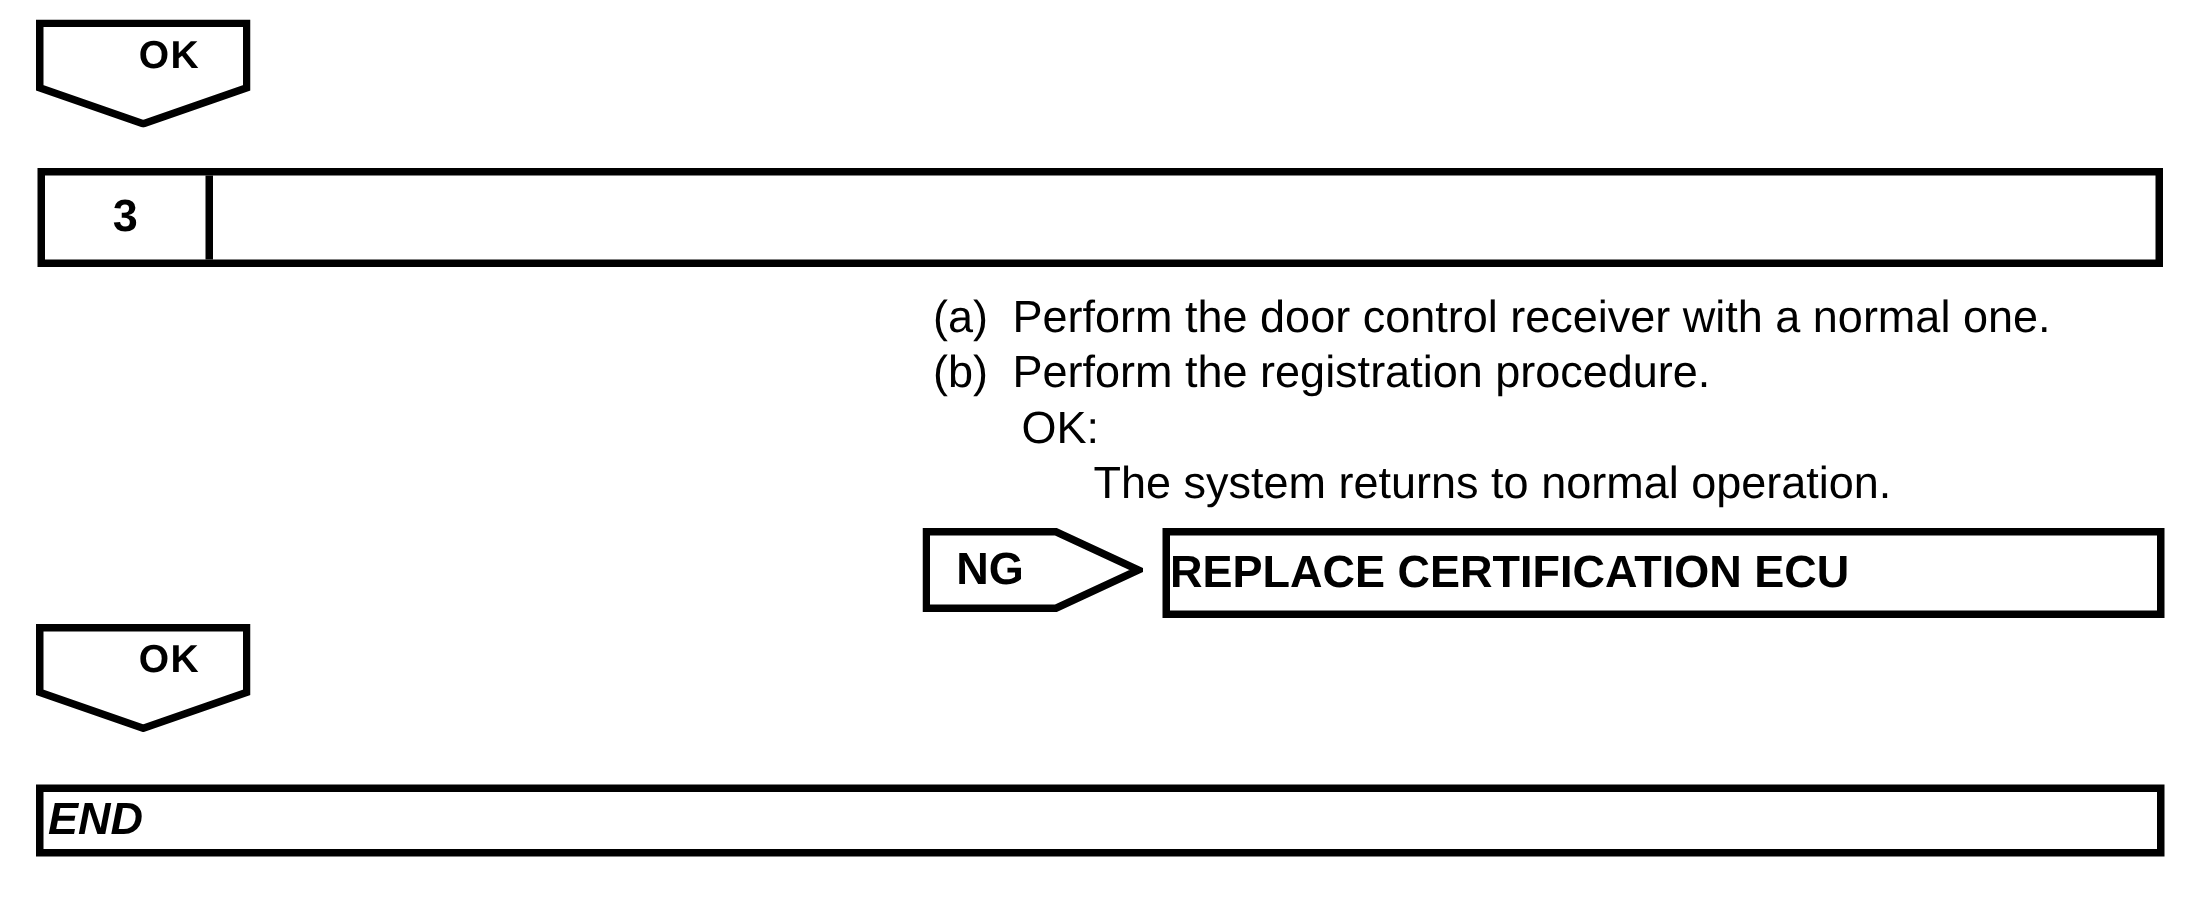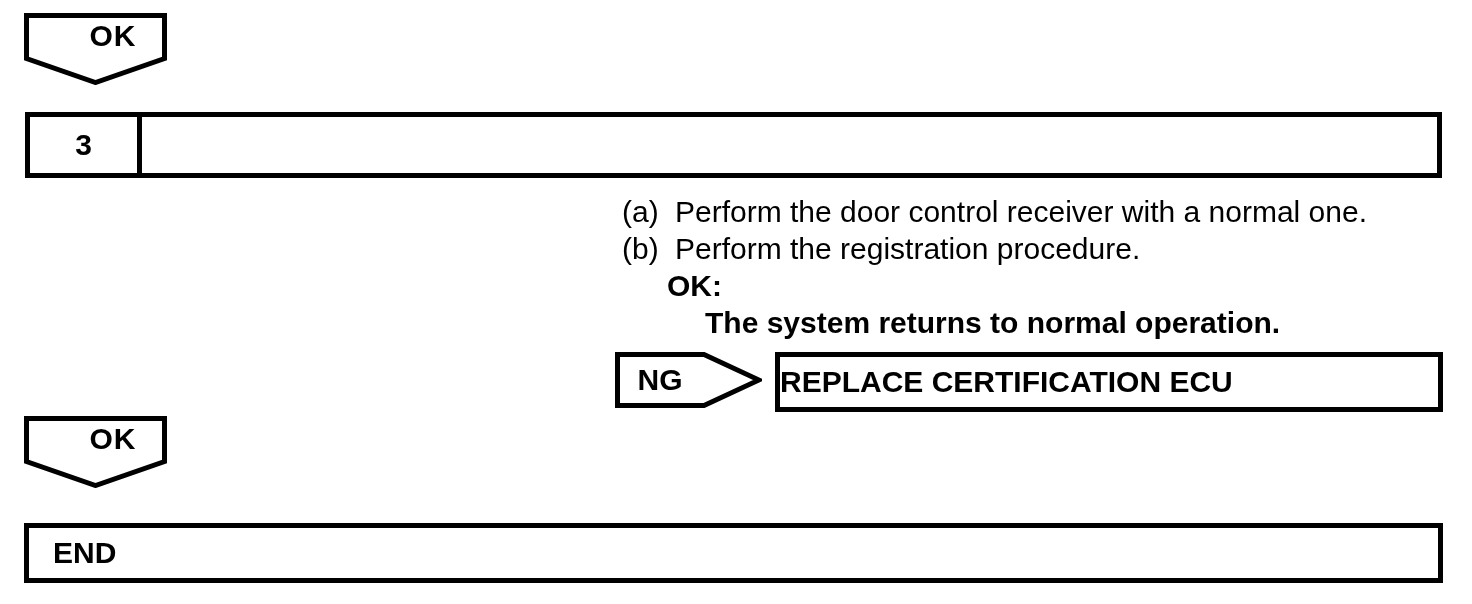--- a/index.html
+++ b/index.html
@@ -13,21 +13,21 @@
     color: #000000;
     overflow: hidden;
   }
 
   
   .ok-connector { position: absolute; width: 143px; height: 72px; }
   .ok-connector svg { position: absolute; left: 0; top: 0; display: block; }
   .ok-connector .shape-label {
     position: absolute; left: 0; top: 0; width: 100%; height: 46px;
     display: flex; align-items: center; justify-content: center;
-    font-size: 30px; font-weight: bold; letter-spacing: 1px; padding-left: 35px;
+    font-size: 26px; font-weight: bold; letter-spacing: 1px; padding-left: 35px;
   }
   .ok-top { left: 24px; top: 13px; }
   .ok-bottom { left: 24px; top: 416px; }
 
   
   .step-box {
     position: absolute; left: 25px; top: 112px; width: 1417px; height: 66px;
     border: 5px solid #000; background: #fff; display: flex;
   }
   .step-num {
@@ -40,46 +40,46 @@
     font-size: 30px; font-weight: bold; white-space: nowrap;
   }
 
   
   .instructions {
     position: absolute; left: 622px; top: 193px;
     font-size: 30px; line-height: 37px; white-space: nowrap;
   }
   .instr-row { display: flex; }
   .instr-label { display: inline-block; width: 53px; }
-  .ok-head { margin-left: 45px; font-weight: bold; }
-  .ok-result { margin-left: 83px; font-weight: bold; }
+  .ok-head { margin-left: 59px; font-weight: normal; }
+  .ok-result { margin-left: 107px; font-weight: normal; }
 
   
   .ng-connector { position: absolute; left: 615px; top: 352px; width: 147px; height: 56px; }
   .ng-connector svg { position: absolute; left: 0; top: 0; display: block; }
   .ng-connector .shape-label {
     position: absolute; left: 0; top: 0; width: 90px; height: 100%;
     display: flex; align-items: center; justify-content: center;
     font-size: 30px; font-weight: bold;
   }
 
   
   .action-box {
     position: absolute; left: 775px; top: 352px; width: 668px; height: 60px;
     border: 5px solid #000; background: #fff;
     display: flex; align-items: center; padding-left: 0;
     font-size: 30px; font-weight: bold; white-space: nowrap;
   }
 
   
   .end-box {
-    position: absolute; left: 24px; top: 523px; width: 1419px; height: 60px;
+    position: absolute; left: 24px; top: 523px; width: 1419px; height: 48px;
     border: 5px solid #000; background: #fff;
-    display: flex; align-items: center; padding-left: 24px;
-    font-size: 30px; font-weight: bold;
+    display: flex; align-items: center; padding-left: 3px;
+    font-size: 30px; font-weight: bold; font-style: italic;
   }
 </style>
 </head>
 <body>
 
 <div class="canvas">
 
   <div class="ok-connector ok-top">
     <svg width="143" height="72" viewBox="0 0 143 72">
       <polygon points="2.5,2.5 140.5,2.5 140.5,45.5 71.5,69.5 2.5,45.5" fill="#ffffff" stroke="#000000" stroke-width="5" stroke-linejoin="miter"></polygon>

